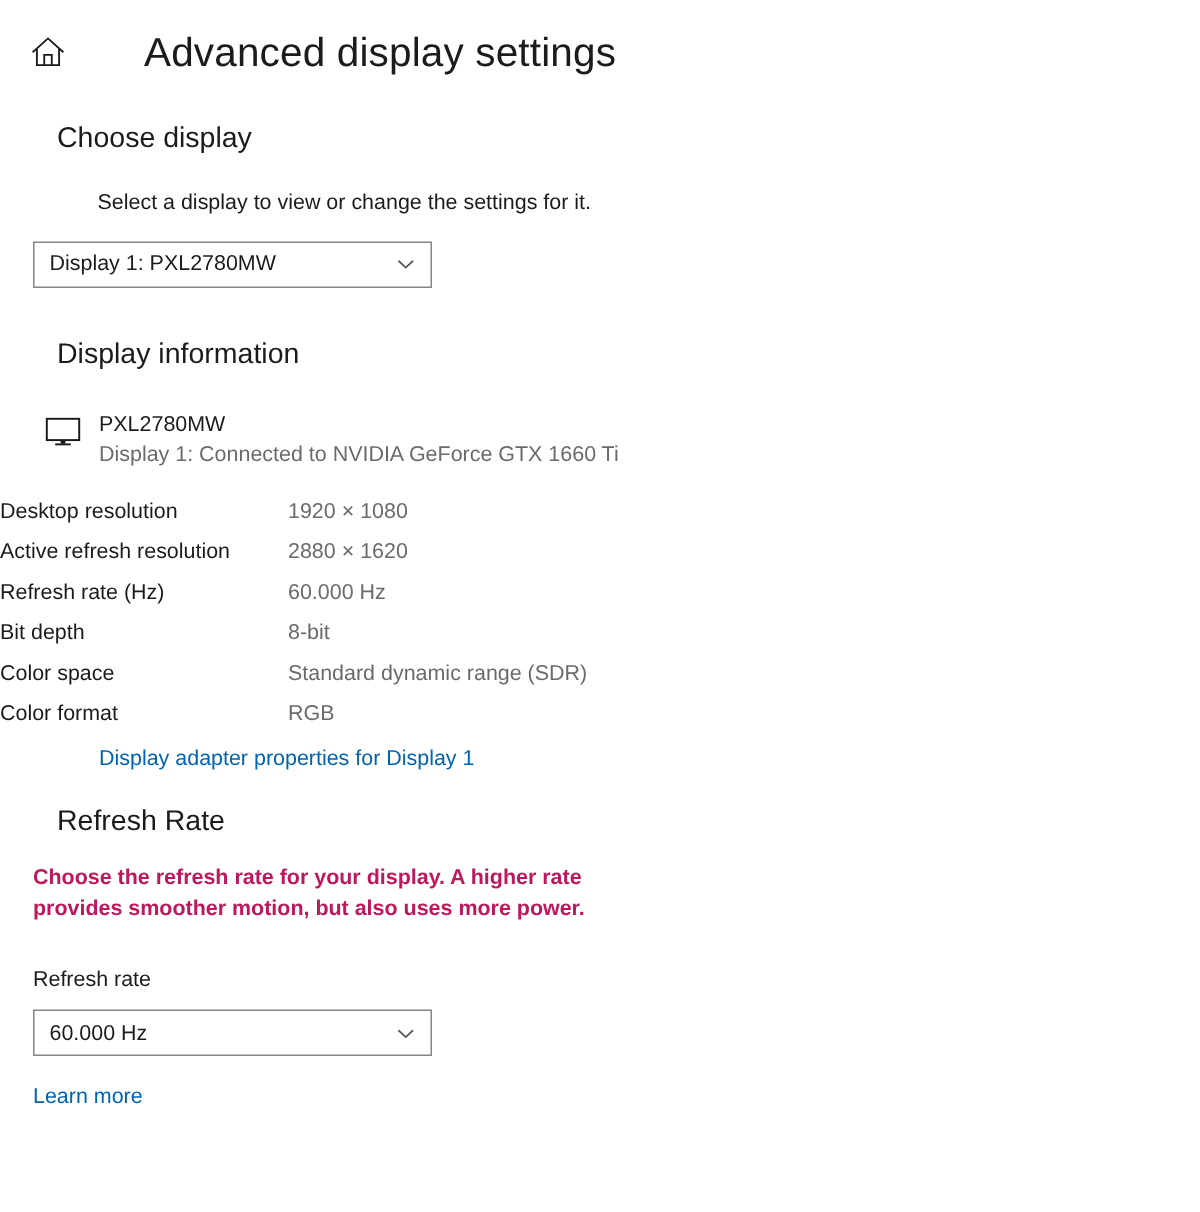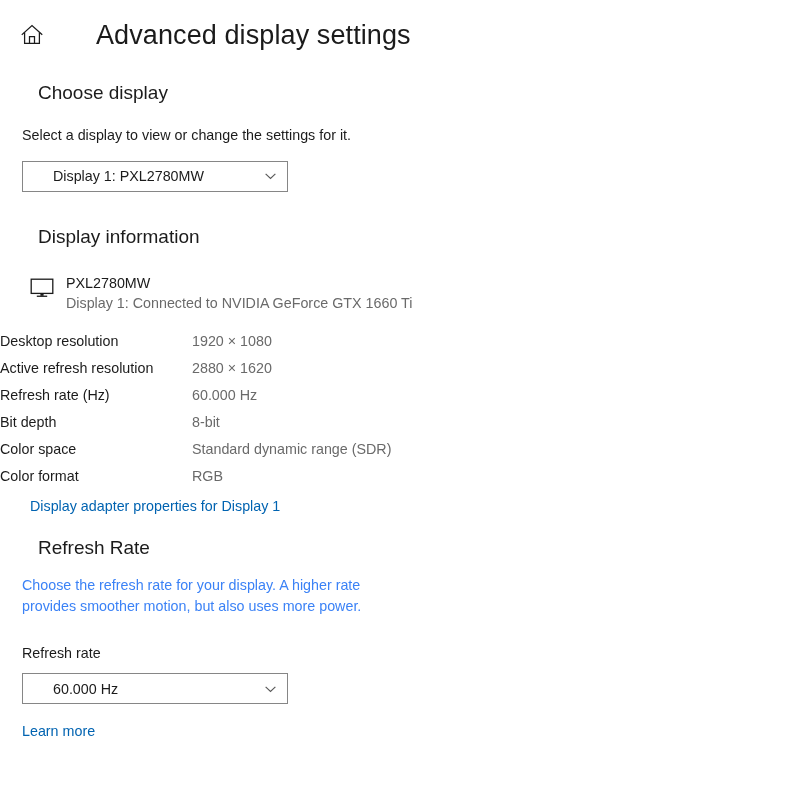--- a/index.html
+++ b/index.html
@@ -51,35 +51,35 @@
     padding-left: 38px;
   }
   .body-text {
     font-size: 14.3px;
     color: #1b1b1b;
     padding-left: 22px;
     line-height: 1.45;
     margin: 0;
   }
   .muted-text {
-    color: #3b82f6;
+    color: #be185d;
+    font-weight: bold;
   }
 
   
   .combo {
     position: relative;
     margin-left: 22px;
     width: 266px;
     height: 31px;
     border: 1px solid #868686;
     background: #ffffff;
     display: flex;
     align-items: center;
     cursor: pointer;
-    padding-left: 20px;
   }
   .combo-value {
     font-size: 14.3px;
     color: #1b1b1b;
     padding-left: 10px;
     white-space: nowrap;
     overflow: hidden;
   }
   .combo-chevron {
     position: absolute;
@@ -157,21 +157,21 @@
     <path d="M2.2 11.4 L12 2.6 L21.8 11.4" fill="none" stroke="#1b1b1b" stroke-width="1.25" stroke-linecap="square"></path>
     <path d="M4.6 9.6 L4.6 20.4 L19.4 20.4 L19.4 9.6" fill="none" stroke="#1b1b1b" stroke-width="1.25"></path>
     <path d="M9.5 20.4 L9.5 13.6 L14.5 13.6 L14.5 20.4" fill="none" stroke="#1b1b1b" stroke-width="1.25"></path>
   </svg>
   <div class="page-title">Advanced display settings</div>
 </div>
 
 <div>
   <h2 class="section-heading" style="margin-top:30px;">Choose display</h2>
 
-  <p class="body-text" style="margin-top:21px;">Select a display to view or change the settings for it.</p>
+  <p class="body-text" style="margin-top:21px;margin-left:43px;">Select a display to view or change the settings for it.</p>
 
   <div class="combo" style="margin-top:15px;">
     <span class="combo-value">Display 1: PXL2780MW</span>
     <svg class="combo-chevron" viewBox="0 0 12 12" aria-hidden="true">
       <path d="M1.5 4 L6 8.2 L10.5 4" fill="none" stroke="#5a5a5a" stroke-width="1.1"></path>
     </svg>
   </div>
 </div>
 
 <div>
@@ -211,21 +211,21 @@
         <td class="spec-label">Color space</td>
         <td class="spec-value">Standard dynamic range (SDR)</td>
       </tr>
       <tr>
         <td class="spec-label">Color format</td>
         <td class="spec-value">RGB</td>
       </tr>
     </tbody>
   </table>
 
-  <div style="padding-left:30px; margin-top:7px;">
+  <div style="padding-left:30px; margin-top:7px;margin-left:36px;">
     <a class="link">Display adapter properties for Display 1</a>
   </div>
 </div>
 
 <div>
   <h2 class="section-heading" style="margin-top:22px;">Refresh Rate</h2>
 
   <p class="body-text muted-text" style="margin-top:16px; max-width:400px;">Choose the refresh rate for your display. A higher rate provides smoother motion, but also uses more power.</p>
 
   <div class="field-label" style="margin-top:29px;">Refresh rate</div>

